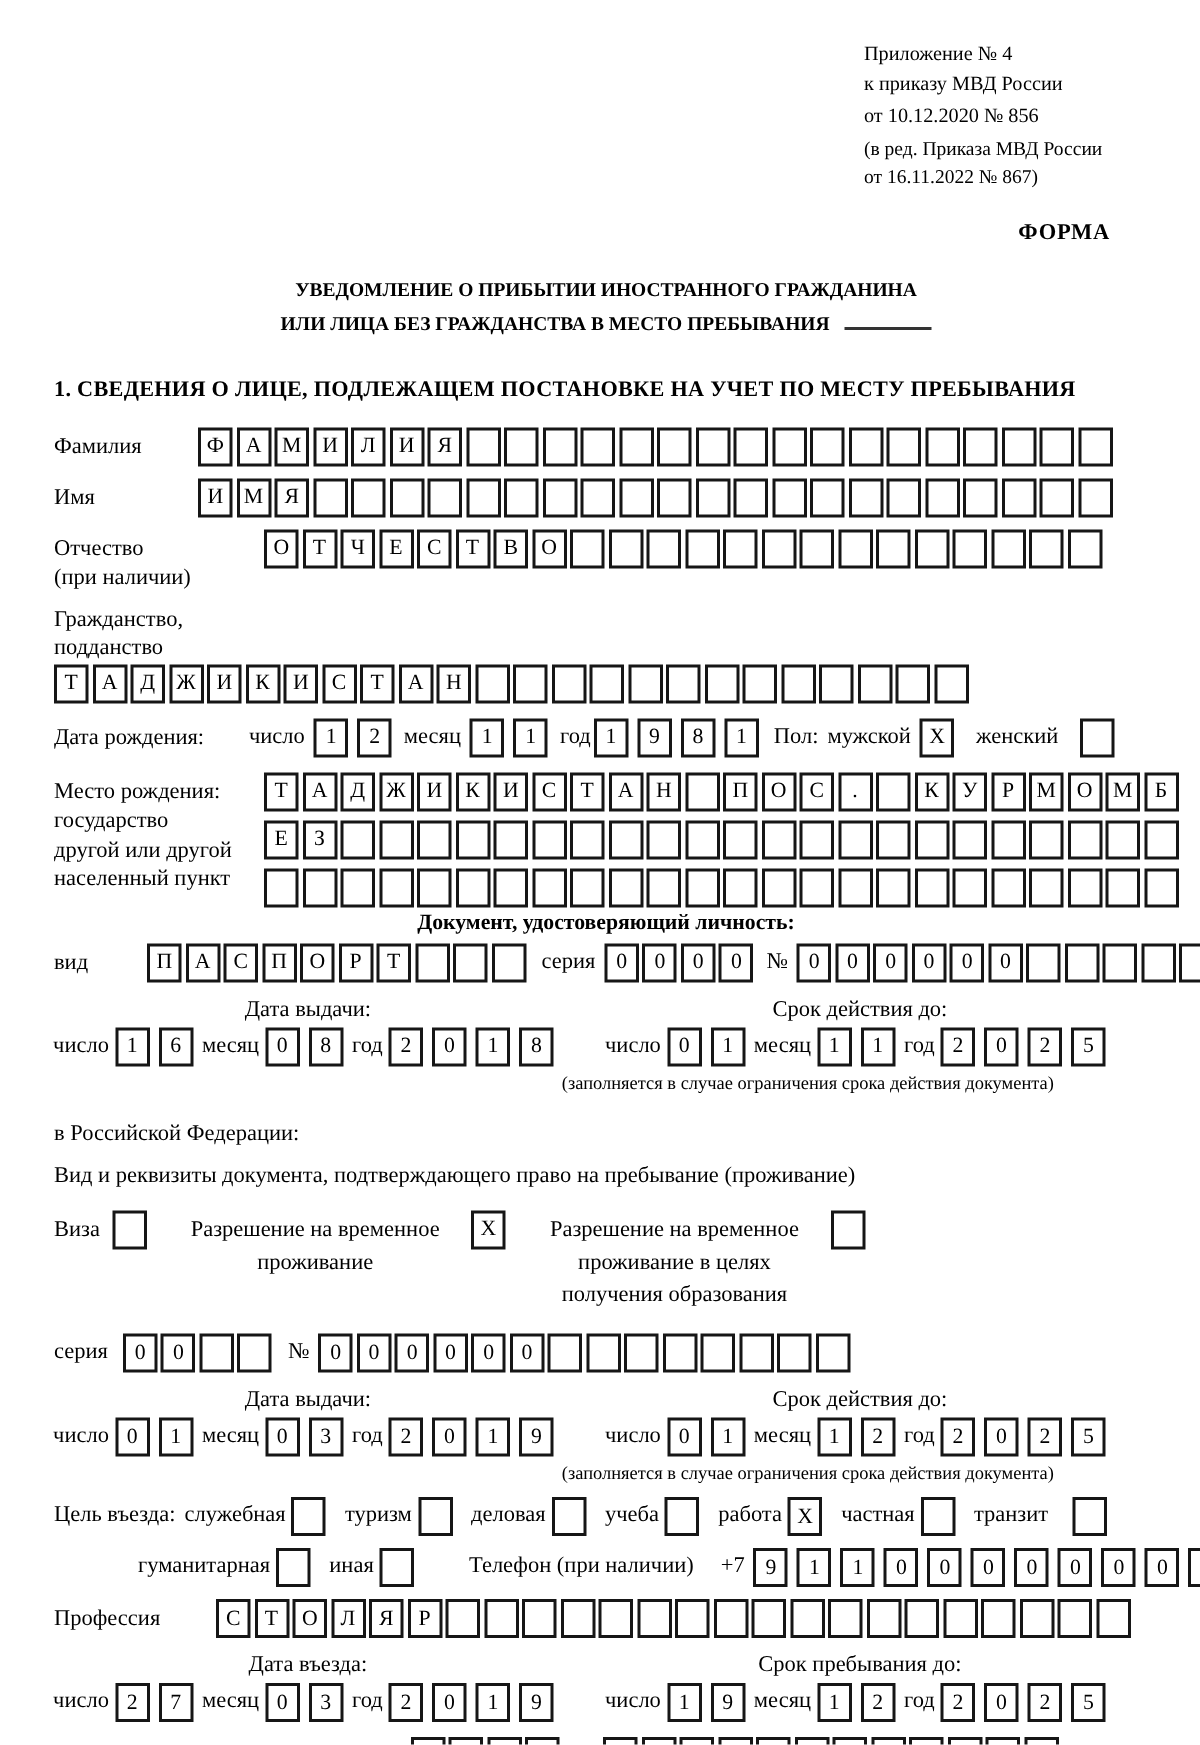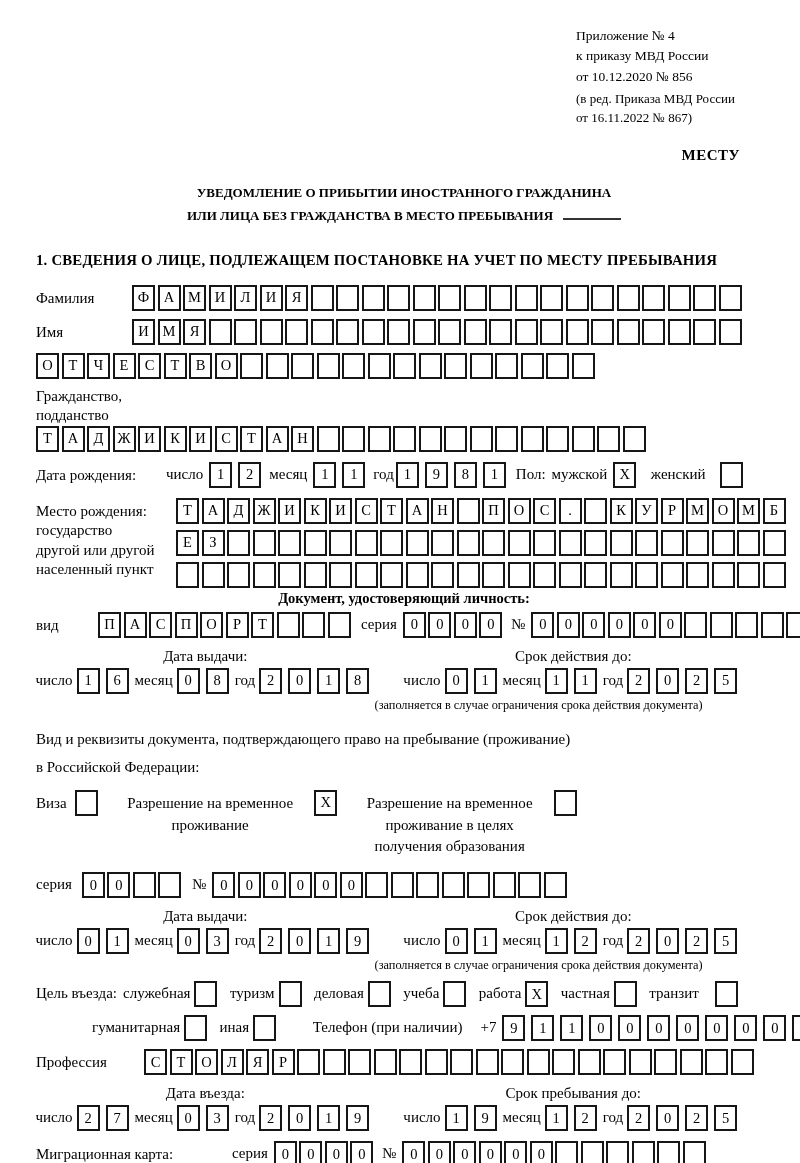--- a/index.html
+++ b/index.html
@@ -72,21 +72,21 @@
 
   <div class="hdr-block">
     <div>Приложение № 4</div>
     <div>к приказу МВД России</div>
     <div>от 10.12.2020 № 856</div>
     <div class="ed">
       <div>(в ред. Приказа МВД России</div>
       <div>от 16.11.2022 № 867)</div>
     </div>
   </div>
-  <div class="form-label">МЕСТУ</div>
+  <div class="form-label">ФОРМА</div>
 
   <div class="title">
     <div>УВЕДОМЛЕНИЕ О ПРИБЫТИИ ИНОСТРАННОГО ГРАЖДАНИНА</div>
     <div><span>ИЛИ ЛИЦА БЕЗ ГРАЖДАНСТВА В МЕСТО ПРЕБЫВАНИЯ</span><span class="blank-line"></span></div>
   </div>
 
   <div class="sec-heading">1. СВЕДЕНИЯ О ЛИЦЕ, ПОДЛЕЖАЩЕМ ПОСТАНОВКЕ НА УЧЕТ ПО МЕСТУ ПРЕБЫВАНИЯ</div>
 
   <div class="frow" style="margin-top:16px;">
     <div class="flabel w96">Фамилия</div>
@@ -142,20 +142,24 @@
         <span class="cell"></span>
         <span class="cell"></span>
         <span class="cell"></span>
         <span class="cell"></span>
         <span class="cell"></span>
         <span class="cell"></span>
       </div>
   </div>
 
   <div class="frow">
+    <div class="flabel w140">
+      <div>Отчество</div>
+      <div>(при наличии)</div>
+    </div>
     <div class="cells">
         <span class="cell">О</span>
         <span class="cell">Т</span>
         <span class="cell">Ч</span>
         <span class="cell">Е</span>
         <span class="cell">С</span>
         <span class="cell">Т</span>
         <span class="cell">В</span>
         <span class="cell">О</span>
         <span class="cell"></span>
@@ -407,22 +411,22 @@
             <span class="cell">0</span>
             <span class="cell">2</span>
             <span class="cell">5</span>
           </span>
       </div>
       <div class="date-note">(заполняется в случае ограничения срока действия документа)</div>
     </div>
   </div>
 
   <div class="intro">
+    <div>в Российской Федерации:</div>
     <div>Вид и реквизиты документа, подтверждающего право на пребывание (проживание)</div>
-    <div>в Российской Федерации:</div>
   </div>
   <div class="perm-row">
     <div class="perm-item">
       <span class="ptext">Виза</span>
       <span class="cells">
           <span class="cell"></span>
         </span>
     </div>
     <div class="perm-item">
       <span class="ptext center pw185">Разрешение на временное проживание</span>

